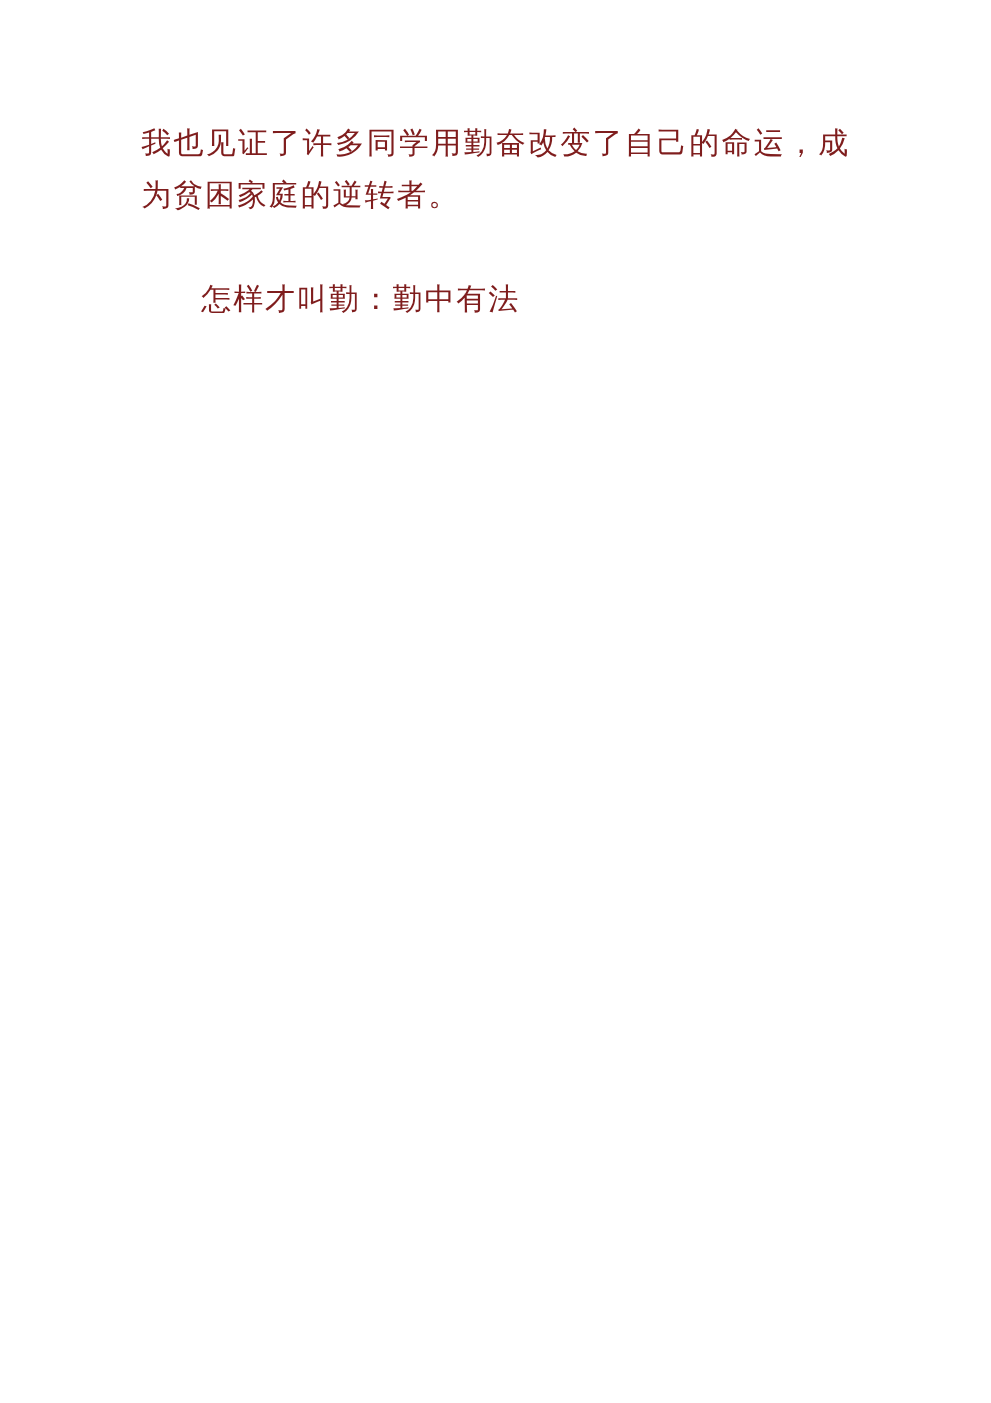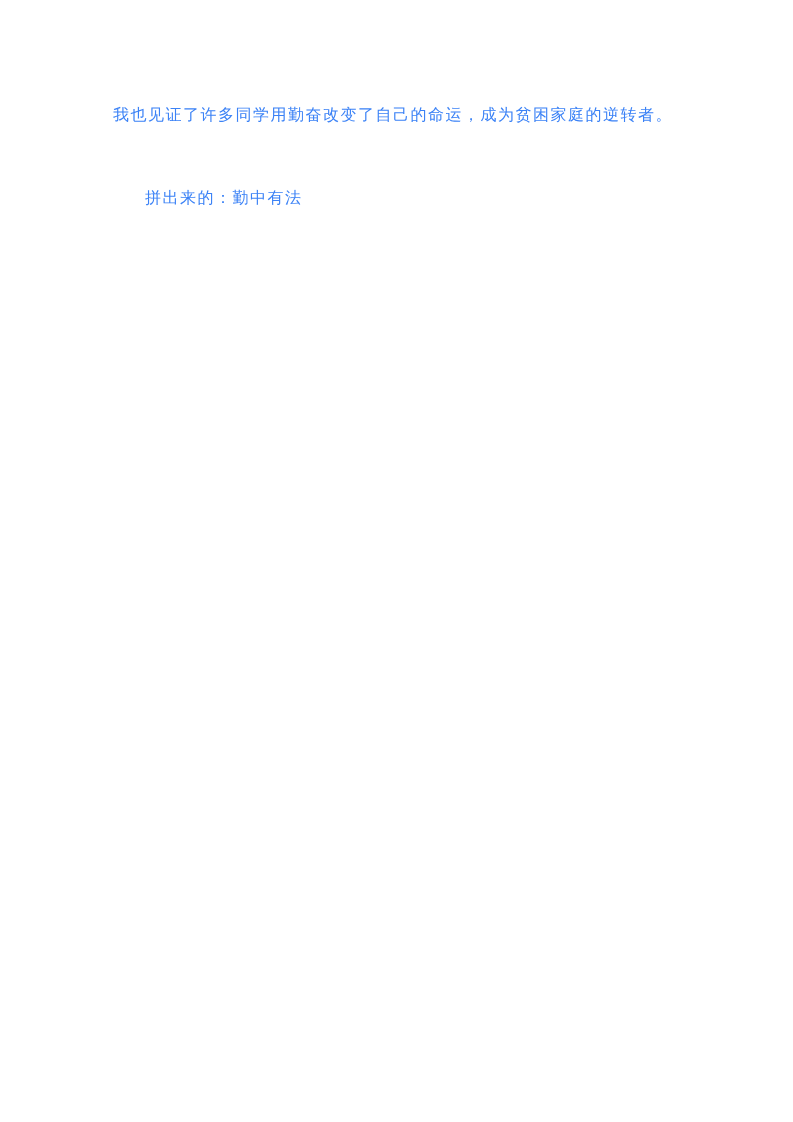--- a/index.html
+++ b/index.html
@@ -16,37 +16,37 @@
       box-sizing: border-box;
       width: 793px;
       height: 1122px;
       background: #ffffff;
       padding: 94px 113px 0 113px;
       overflow: hidden;
     }
     .para {
       margin: 0 0 41px 0;
       font-family: "Liberation Serif", "DejaVu Serif", serif;
-      font-size: 16px;
+      font-size: 24px;
       line-height: 42px;
       letter-spacing: 1.5px;
-      color: #3b82f6;
+      color: #7f1d1d;
       text-align: justify;
       text-justify: inter-ideograph;
       text-indent: 2em;
       word-break: normal;
     }
     .para.no-indent {
       text-indent: 0;
     }
   </style>
 </head>
 <body>
 
 <div class="page">
   <p class="para no-indent">我也见证了许多同学用勤奋改变了自己的命运，成为贫困家庭的逆转者。</p>
 
 
 
 
-  <p class="para">拼出来的：勤中有法</p>
+  <p class="para">怎样才叫勤：勤中有法</p>
 
 </div>
 
 </body></html>

